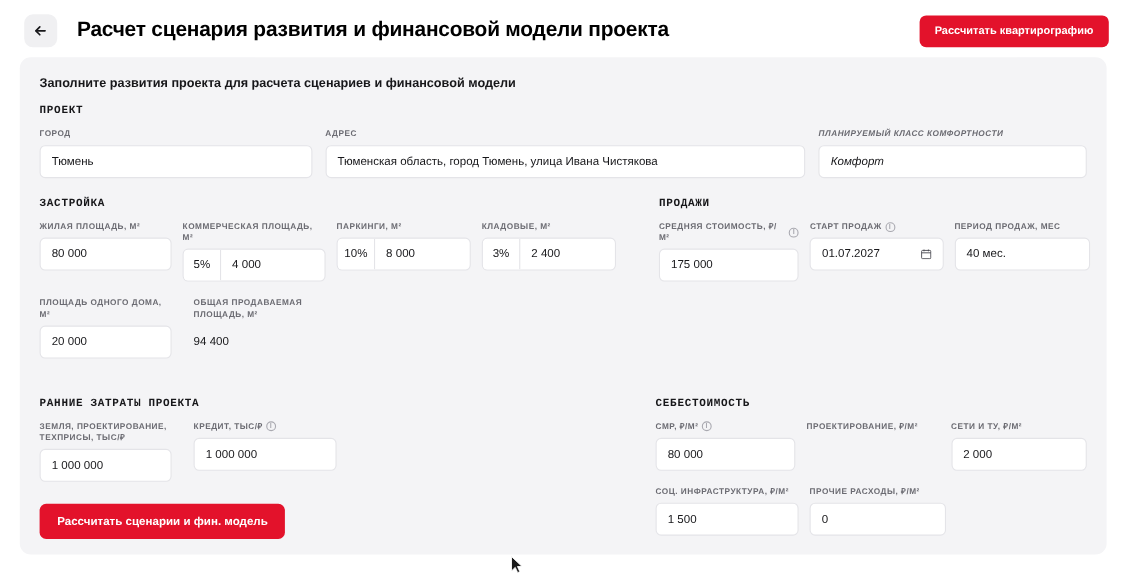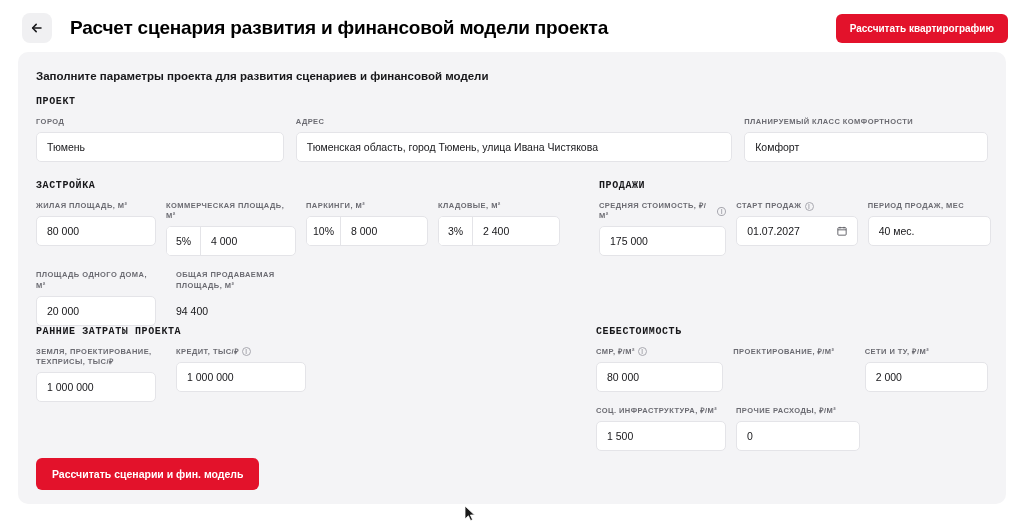--- a/index.html
+++ b/index.html
@@ -168,21 +168,21 @@
   }
 
   
   .row-project {
     display: flex;
     gap: 0;
     margin-bottom: 16px;
   }
   .col-city { width: 252px; }
   .col-addr { width: 444px; margin-left: 12px; }
-  .col-class { width: 248px; margin-left: 12px; }
+  .col-class { width: 248px; margin-left: 12px; font-style: italic; }
 
   .two-col {
     display: flex;
   }
   .left-col { width: 562px; }
   .right-col { width: 392px; margin-left: 14px; }
 
   .fields-row { display: flex; gap: 10px; }
   .f-jil { width: 120px; }
   .f-kom { width: 130px; }
@@ -201,20 +201,21 @@
   .f-smr { width: 130px; }
   .f-proj { width: 124px; }
   .f-seti { width: 126px; }
   .f-soc { width: 130px; }
   .f-pr { width: 124px; }
 
   .block-gap { margin-top: 18px; gap: 25px; }
   .sub-gap { margin-top: 14px; }
 
   .bottom-sections {
+    margin-top: 36px;
     display: flex;
   }
 
   .footer-btn-wrap {
     position: absolute;
     left: 18px;
     bottom: 14px;
   }
 
   .cursor {
@@ -239,21 +240,21 @@
       </span>
     </button>
     <div class="page-title">Расчет сценария развития и финансовой модели проекта</div>
     <div class="header-spacer"></div>
     <button class="btn-red">Рассчитать квартирографию</button>
   </div>
 
   <div class="card">
     <div class="card-inner">
 
-      <div class="card-subtitle">Заполните параметры проекта для развития сценариев и финансовой модели</div>
+      <div class="card-subtitle">Заполните развития проекта для расчета сценариев и финансовой модели</div>
 
       <div class="section-title">ПРОЕКТ</div>
       <div class="row-project">
         <div class="col-city">
           <div class="field-label">ГОРОД</div>
           <div class="input wide">Тюмень</div>
         </div>
         <div class="col-addr">
           <div class="field-label">АДРЕС</div>
           <div class="input wide">Тюменская область, город Тюмень, улица Ивана Чистякова</div>

